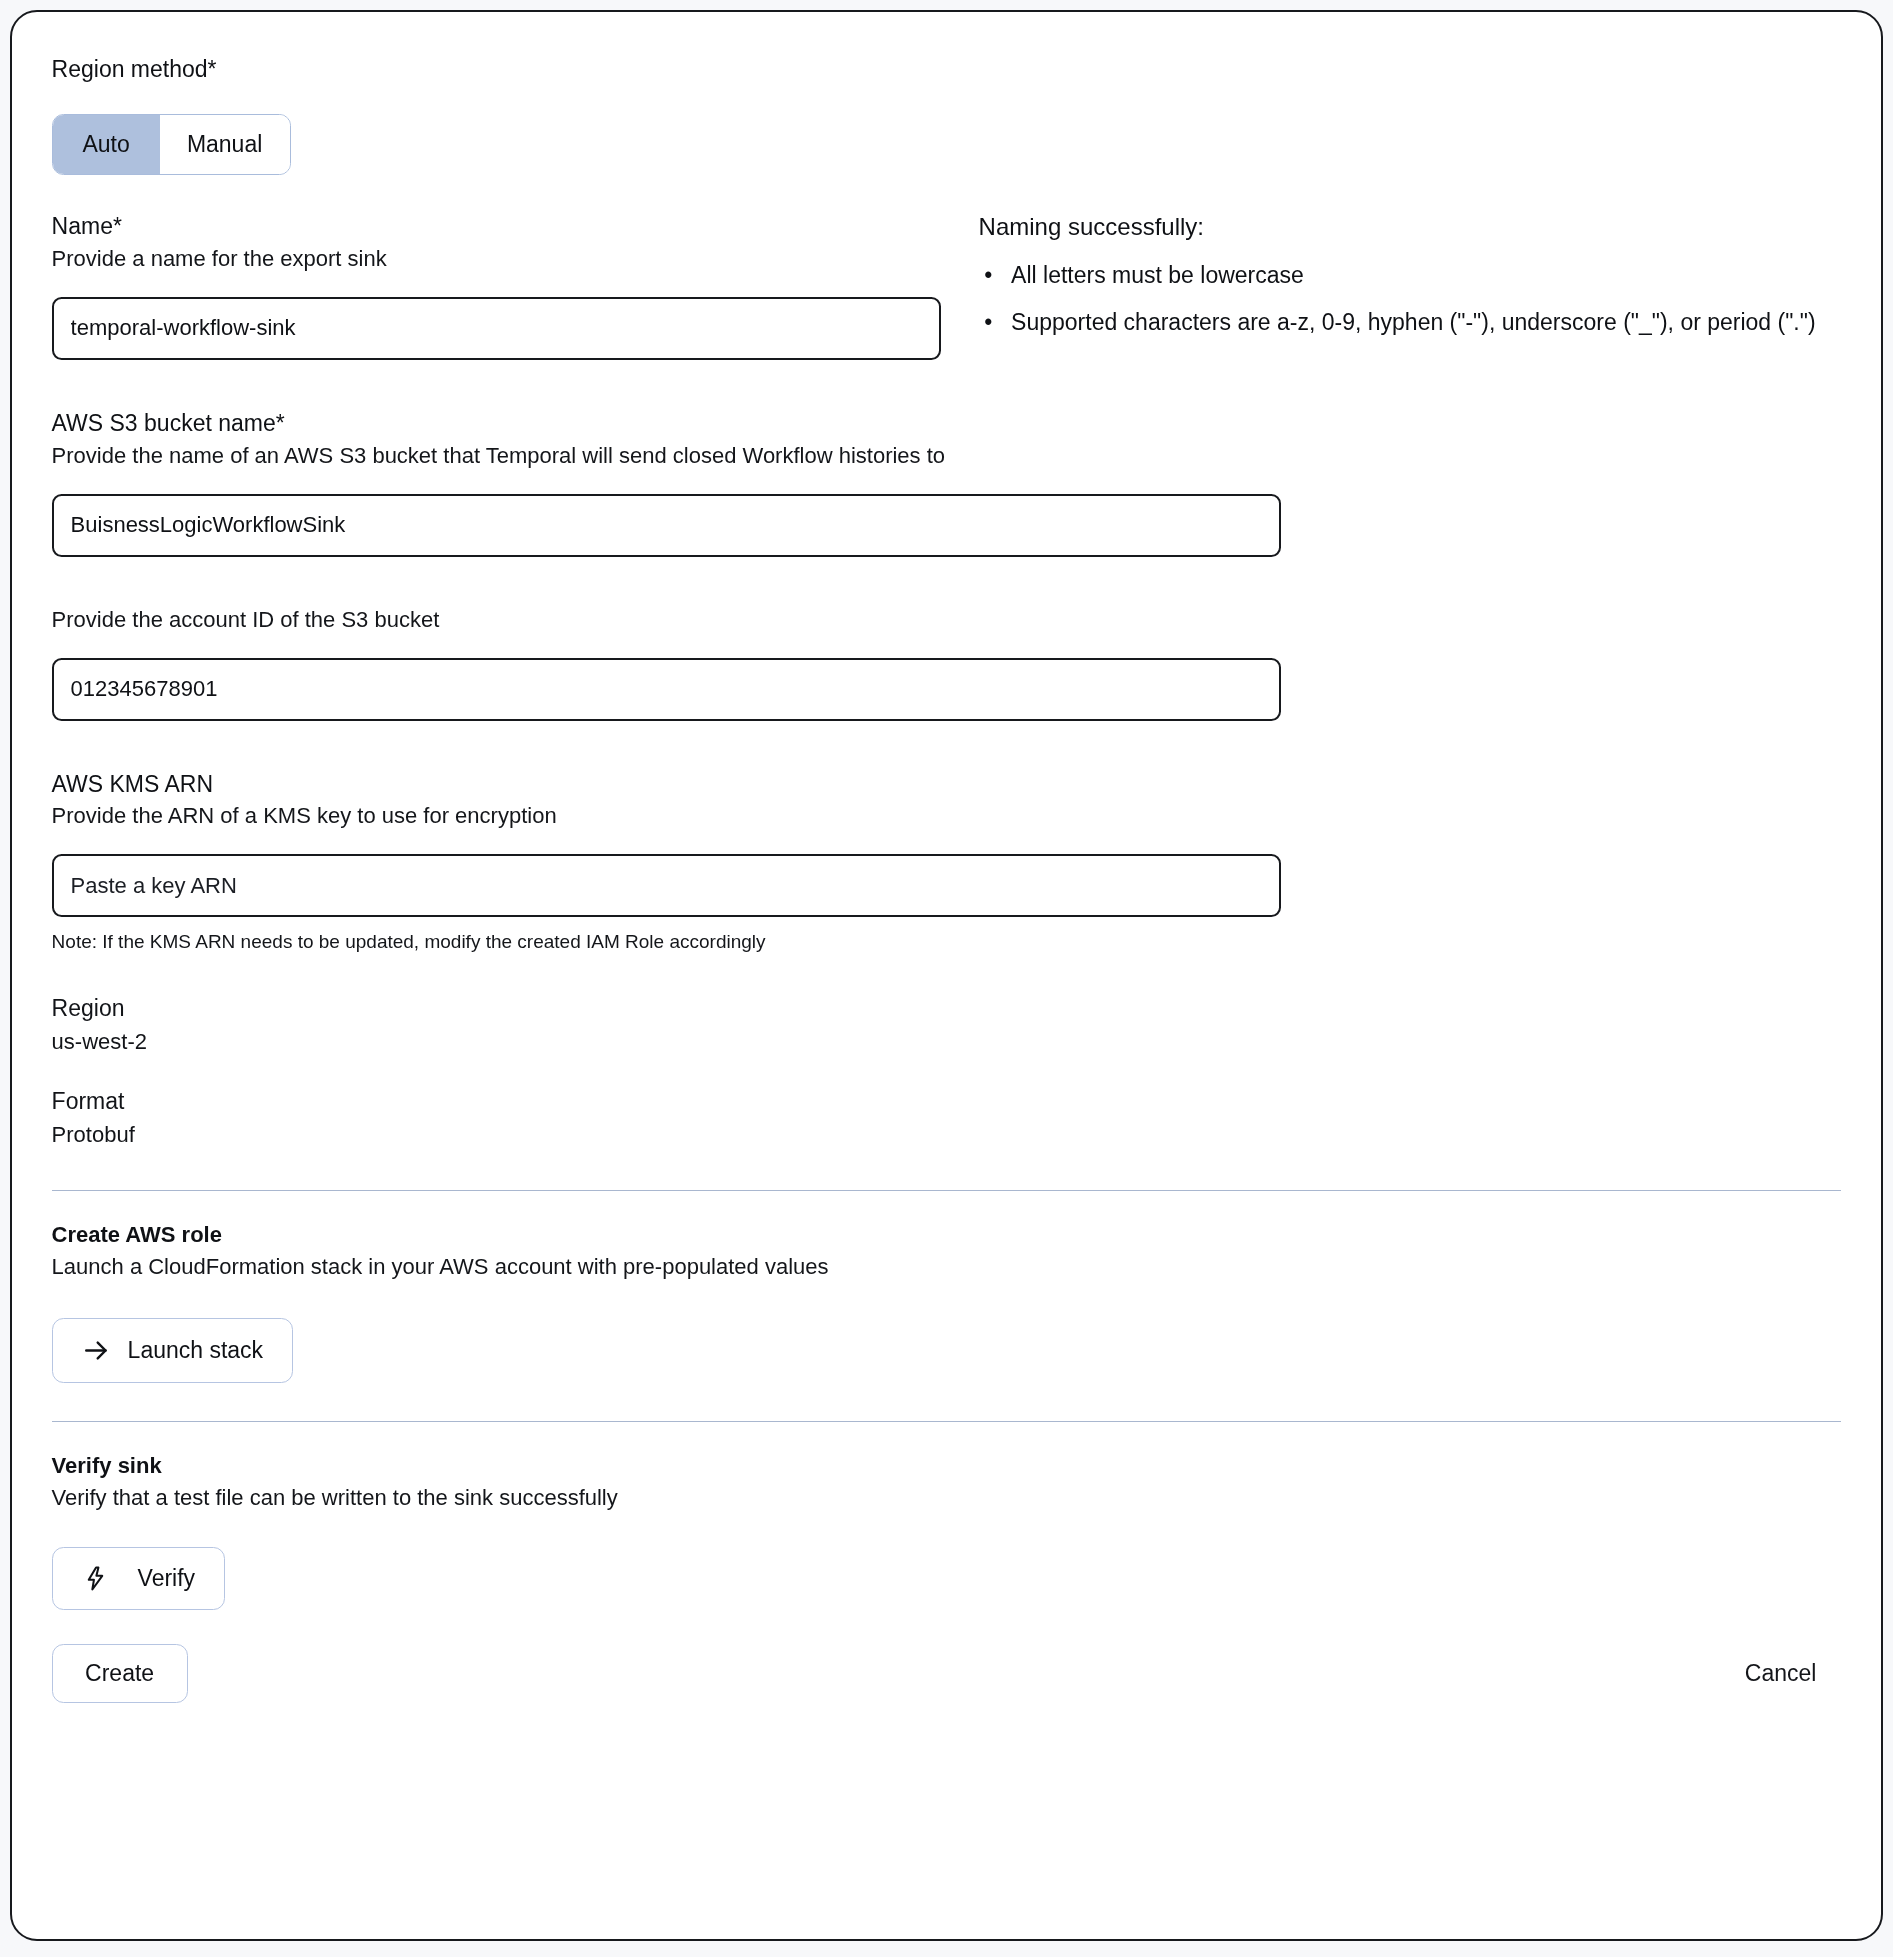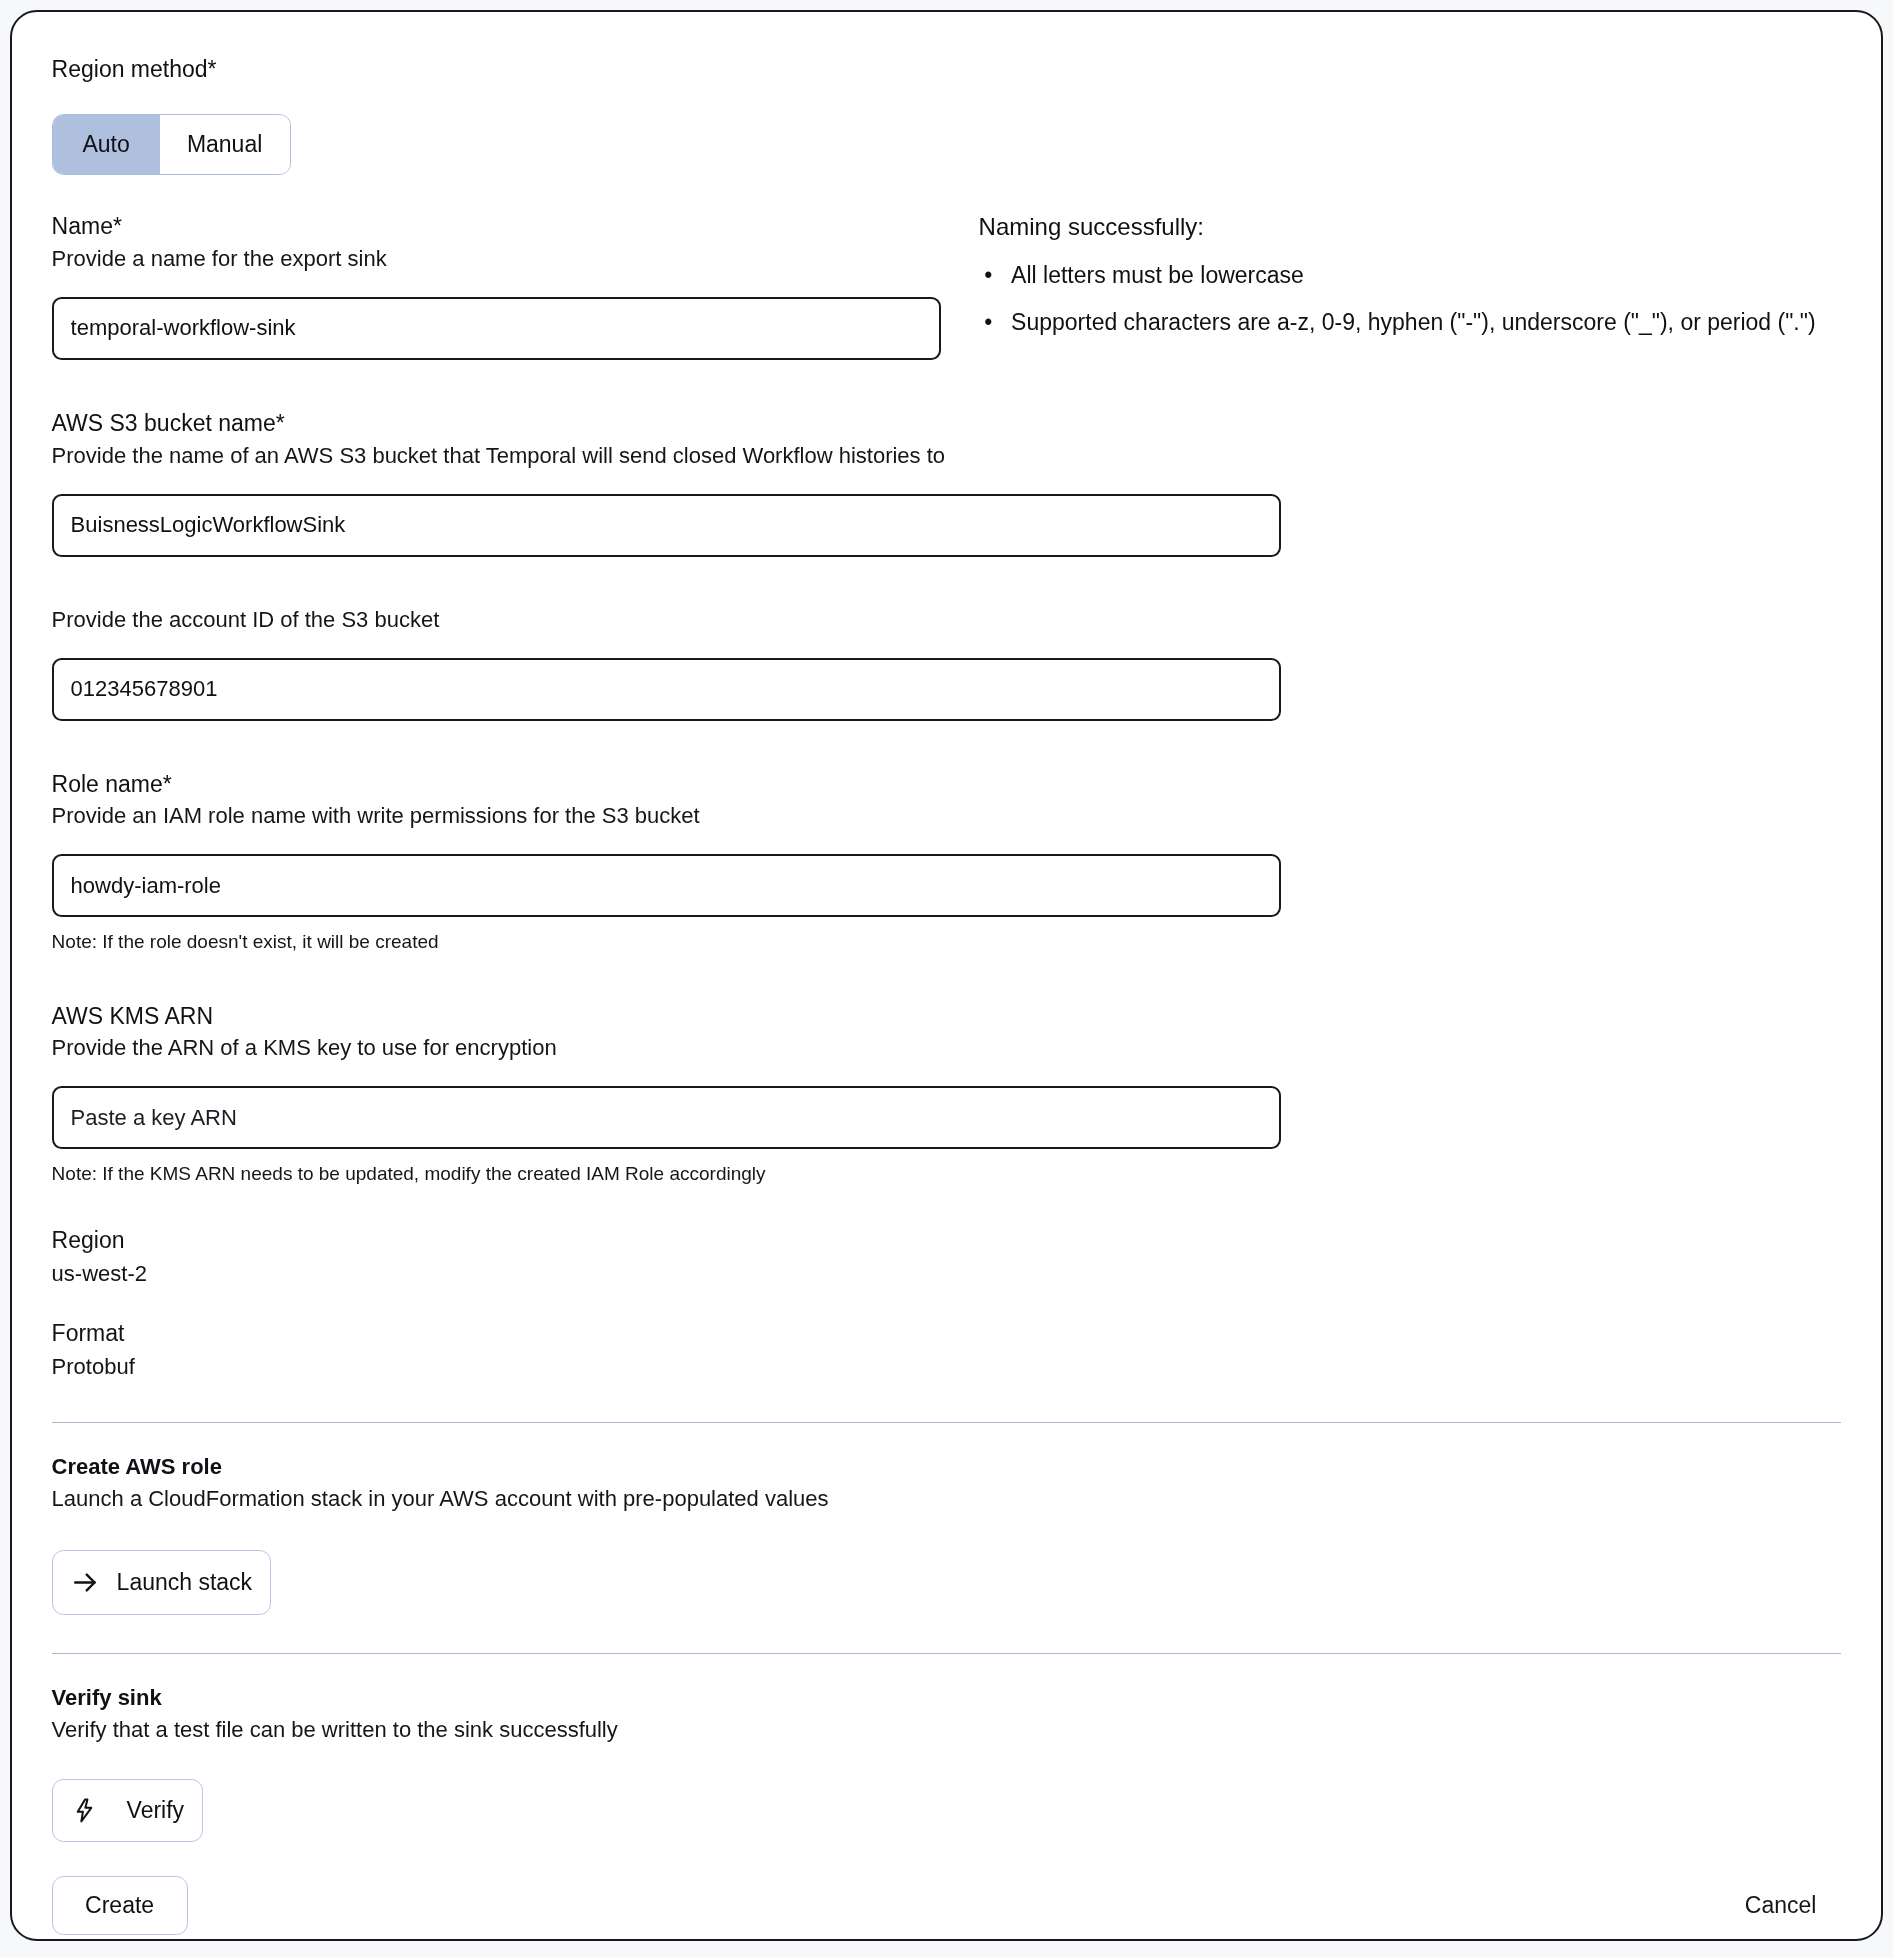--- a/index.html
+++ b/index.html
@@ -84,21 +84,21 @@
     align-items: center;
     justify-content: center;
     gap: 17px;
     background: #ffffff;
     border: 1.9px solid #b6c5e2;
     border-radius: 11.5px;
     font-family: "Liberation Sans", "DejaVu Sans", sans-serif;
     font-size: 23px;
     color: #0f1115;
     cursor: pointer;
-    padding: 17px 18px;
+    padding: 17px 29px;
   }
   .btn svg { display: block; }
   .btn-launch { margin-top: 38px; }
   .btn-verify { margin-top: 36px; gap: 29px; }
 
   .bottom-row {
     margin-top: 34px;
     display: flex;
     align-items: center;
     justify-content: space-between;
@@ -150,26 +150,20 @@
     <div class="field-label">AWS S3 bucket name*</div>
     <div class="field-desc">Provide the name of an AWS S3 bucket that Temporal will send closed Workflow histories to</div>
     <input class="text-input w-wide" type="text" value="BuisnessLogicWorkflowSink" style="">
   </div>
 
   <div class="section-gap">
     <div class="field-desc">Provide the account ID of the S3 bucket</div>
     <input class="text-input w-wide" type="text" value="012345678901" style="">
   </div>
 
-  <div class="section-gap">
-    <div class="field-label">Role name*</div>
-    <div class="field-desc">Provide an IAM role name with write permissions for the S3 bucket</div>
-    <input class="text-input w-wide" type="text" value="howdy-iam-role" style="">
-    <div class="field-note">Note: If the role doesn't exist, it will be created</div>
-  </div>
 
   <div class="section-gap">
     <div class="field-label">AWS KMS ARN</div>
     <div class="field-desc">Provide the ARN of a KMS key to use for encryption</div>
     <input class="text-input w-wide" type="text" placeholder="Paste a key ARN" style="">
     <div class="field-note">Note: If the KMS ARN needs to be updated, modify the created IAM Role accordingly</div>
   </div>
 
   <div style="margin-top:42px">
     <div class="readonly-label">Region</div>

